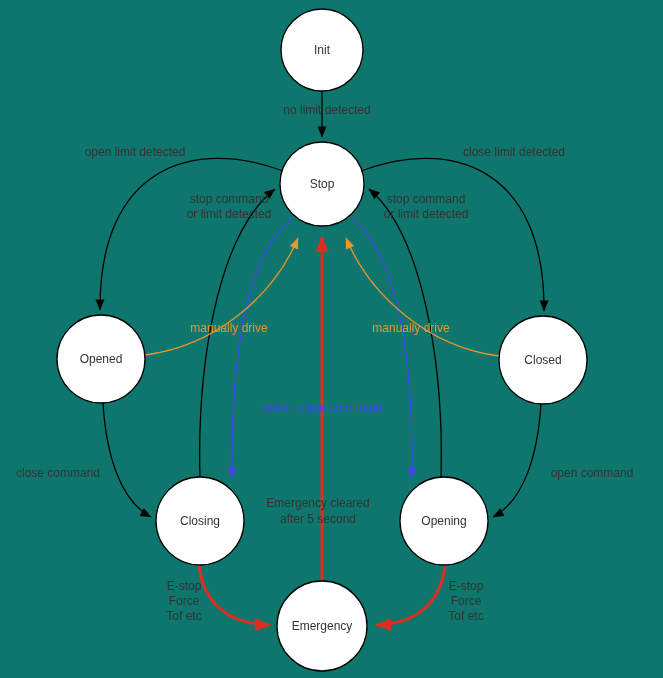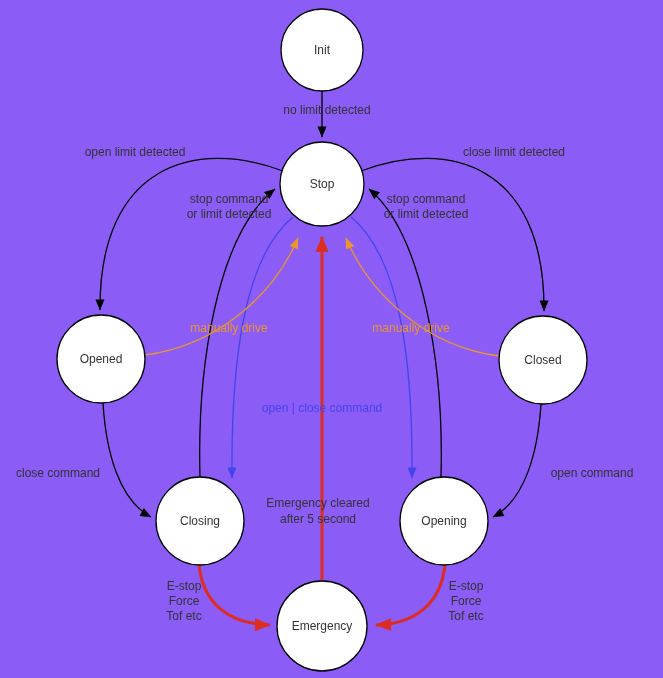--- a/index.html
+++ b/index.html
@@ -1,20 +1,20 @@
 <!DOCTYPE html>
 <html><head>
 <meta charset="utf-8">
 <style>
   html, body { margin: 0; padding: 0; background: #ffffff; }
   .canvas {
     position: relative;
     width: 663px;
     height: 678px;
-    background: #8b5cf6;
+    background: #0f766e;
     font-family: "Liberation Sans", sans-serif;
   }
   svg { display: block; }
   svg text {
     font-family: "Liberation Sans", sans-serif;
     font-size: 12px;
   }
   .node-circle { stroke-width: 1.3; }
   .edge { fill: none; stroke-width: 1.3; }
   .edge-thick { fill: none; stroke-width: 3; }

